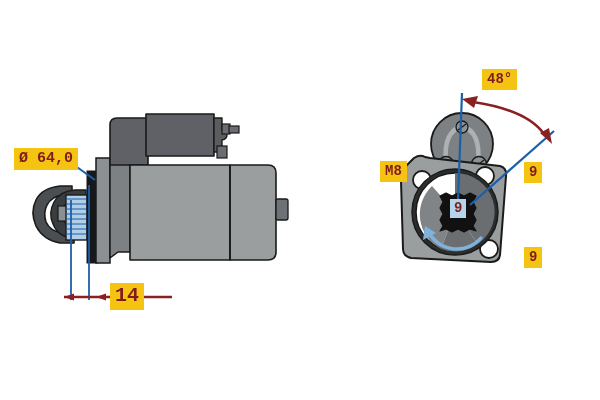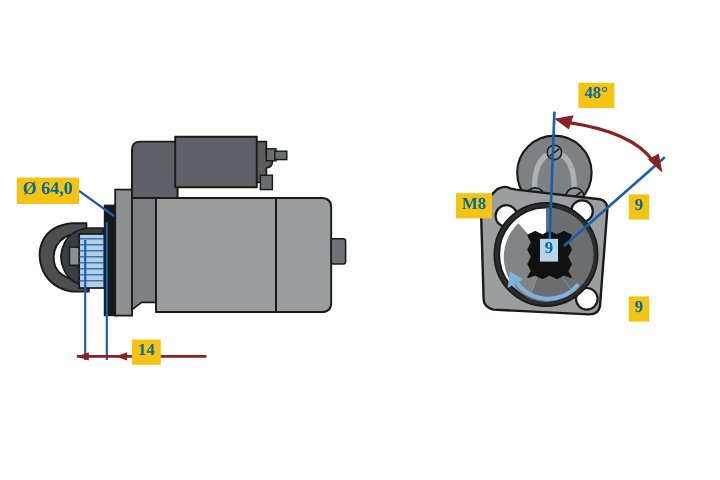--- a/index.html
+++ b/index.html
@@ -21,33 +21,33 @@
   }
   svg.drawing {
     position: absolute;
     left: 0;
     top: 0;
     width: 600px;
     height: 400px;
   }
   .callout {
     position: absolute;
-    font-family: Liberation Serif, serif;
+    font-family: Liberation Mono, monospace;
     font-weight: bold;
-    color: #0369a1;
+    color: #7f1d1d;
     line-height: 1;
     white-space: nowrap;
     padding: 3px 5px 4px 5px;
     box-sizing: border-box;
   }
   .callout.yellow { background: #f5c413; }
   .callout.blue   { background: #b6d5ea; }
   .c-dia   { left: 14px;  top: 148px; font-size: 15px; }
   .c-bolt  { left: 155px; top: 92px;  font-size: 15px; }
-  .c-14    { left: 110px; top: 283px; font-size: 14px; }
+  .c-14    { left: 110px; top: 283px; font-size: 20px; }
   .c-48    { left: 482px; top: 69px;  font-size: 14px; }
   .c-m8    { left: 380px; top: 161px; font-size: 14px; }
   .c-9a    { left: 524px; top: 162px; font-size: 14px; }
   .c-9b    { left: 524px; top: 247px; font-size: 14px; }
   .c-9c    { left: 450px; top: 199px; font-size: 14px; padding: 2px 4px 3px 4px; }
 </style>
 </head>
 <body>
 
 <div id="canvas">

